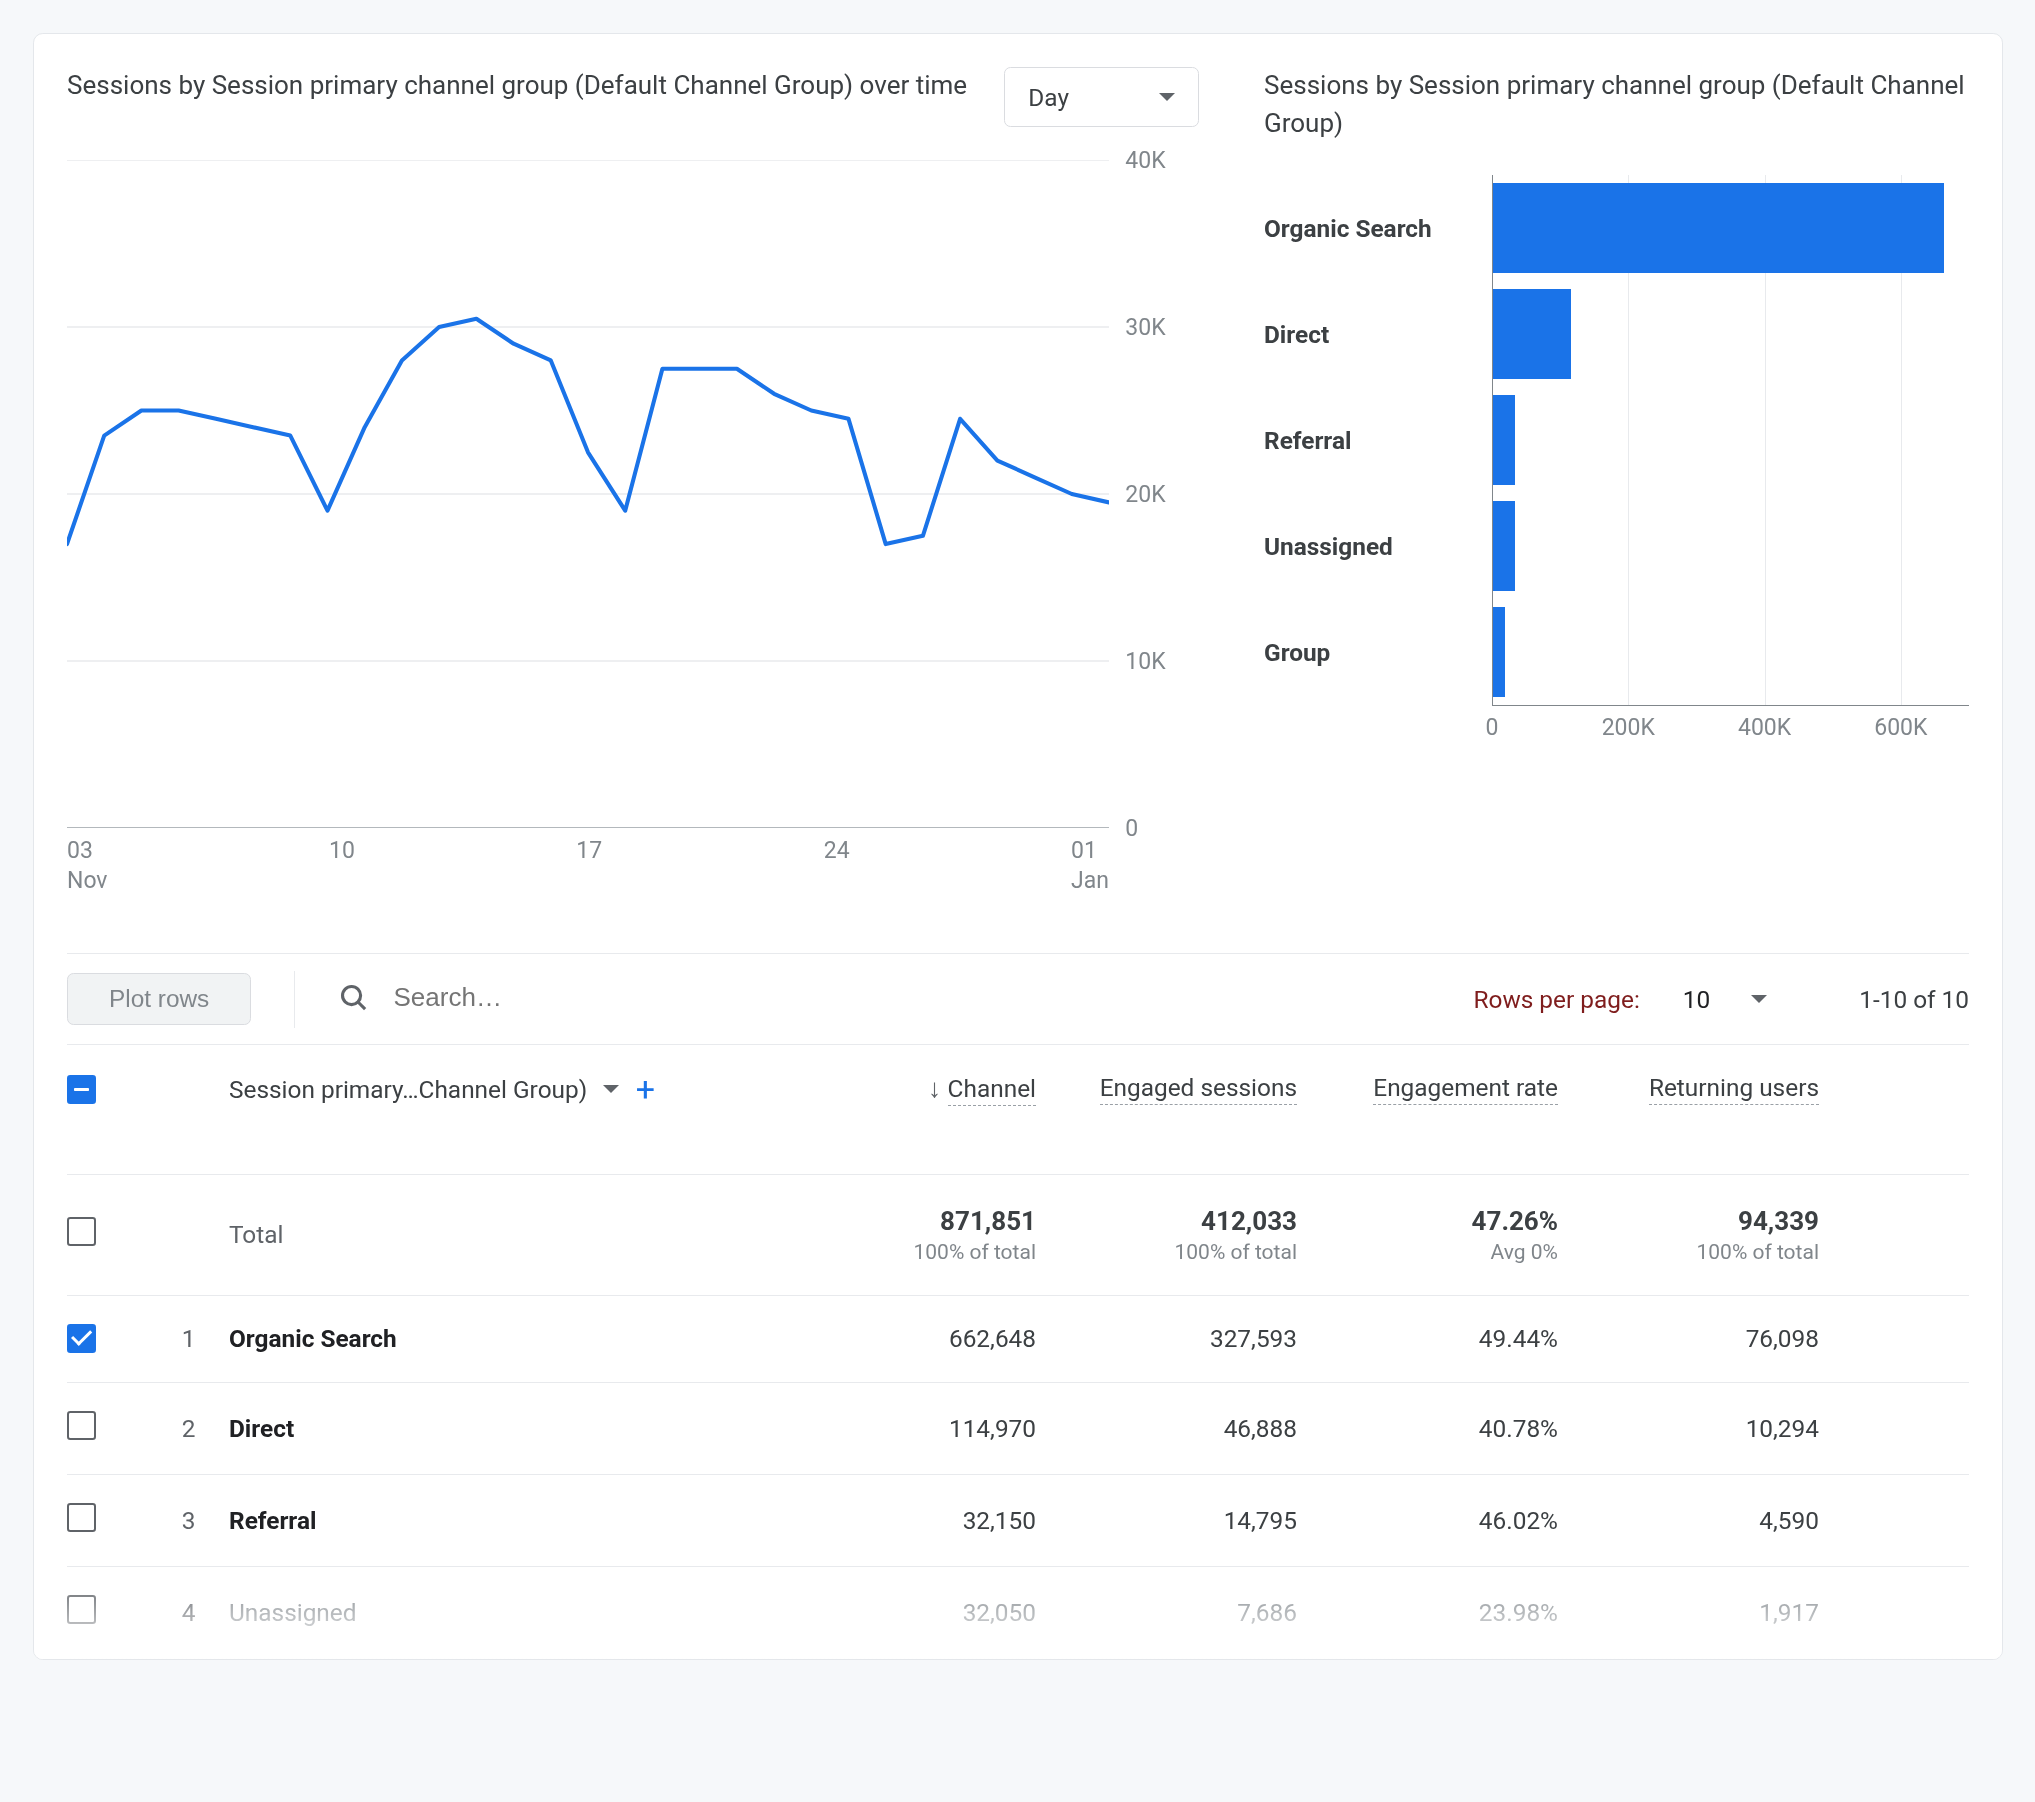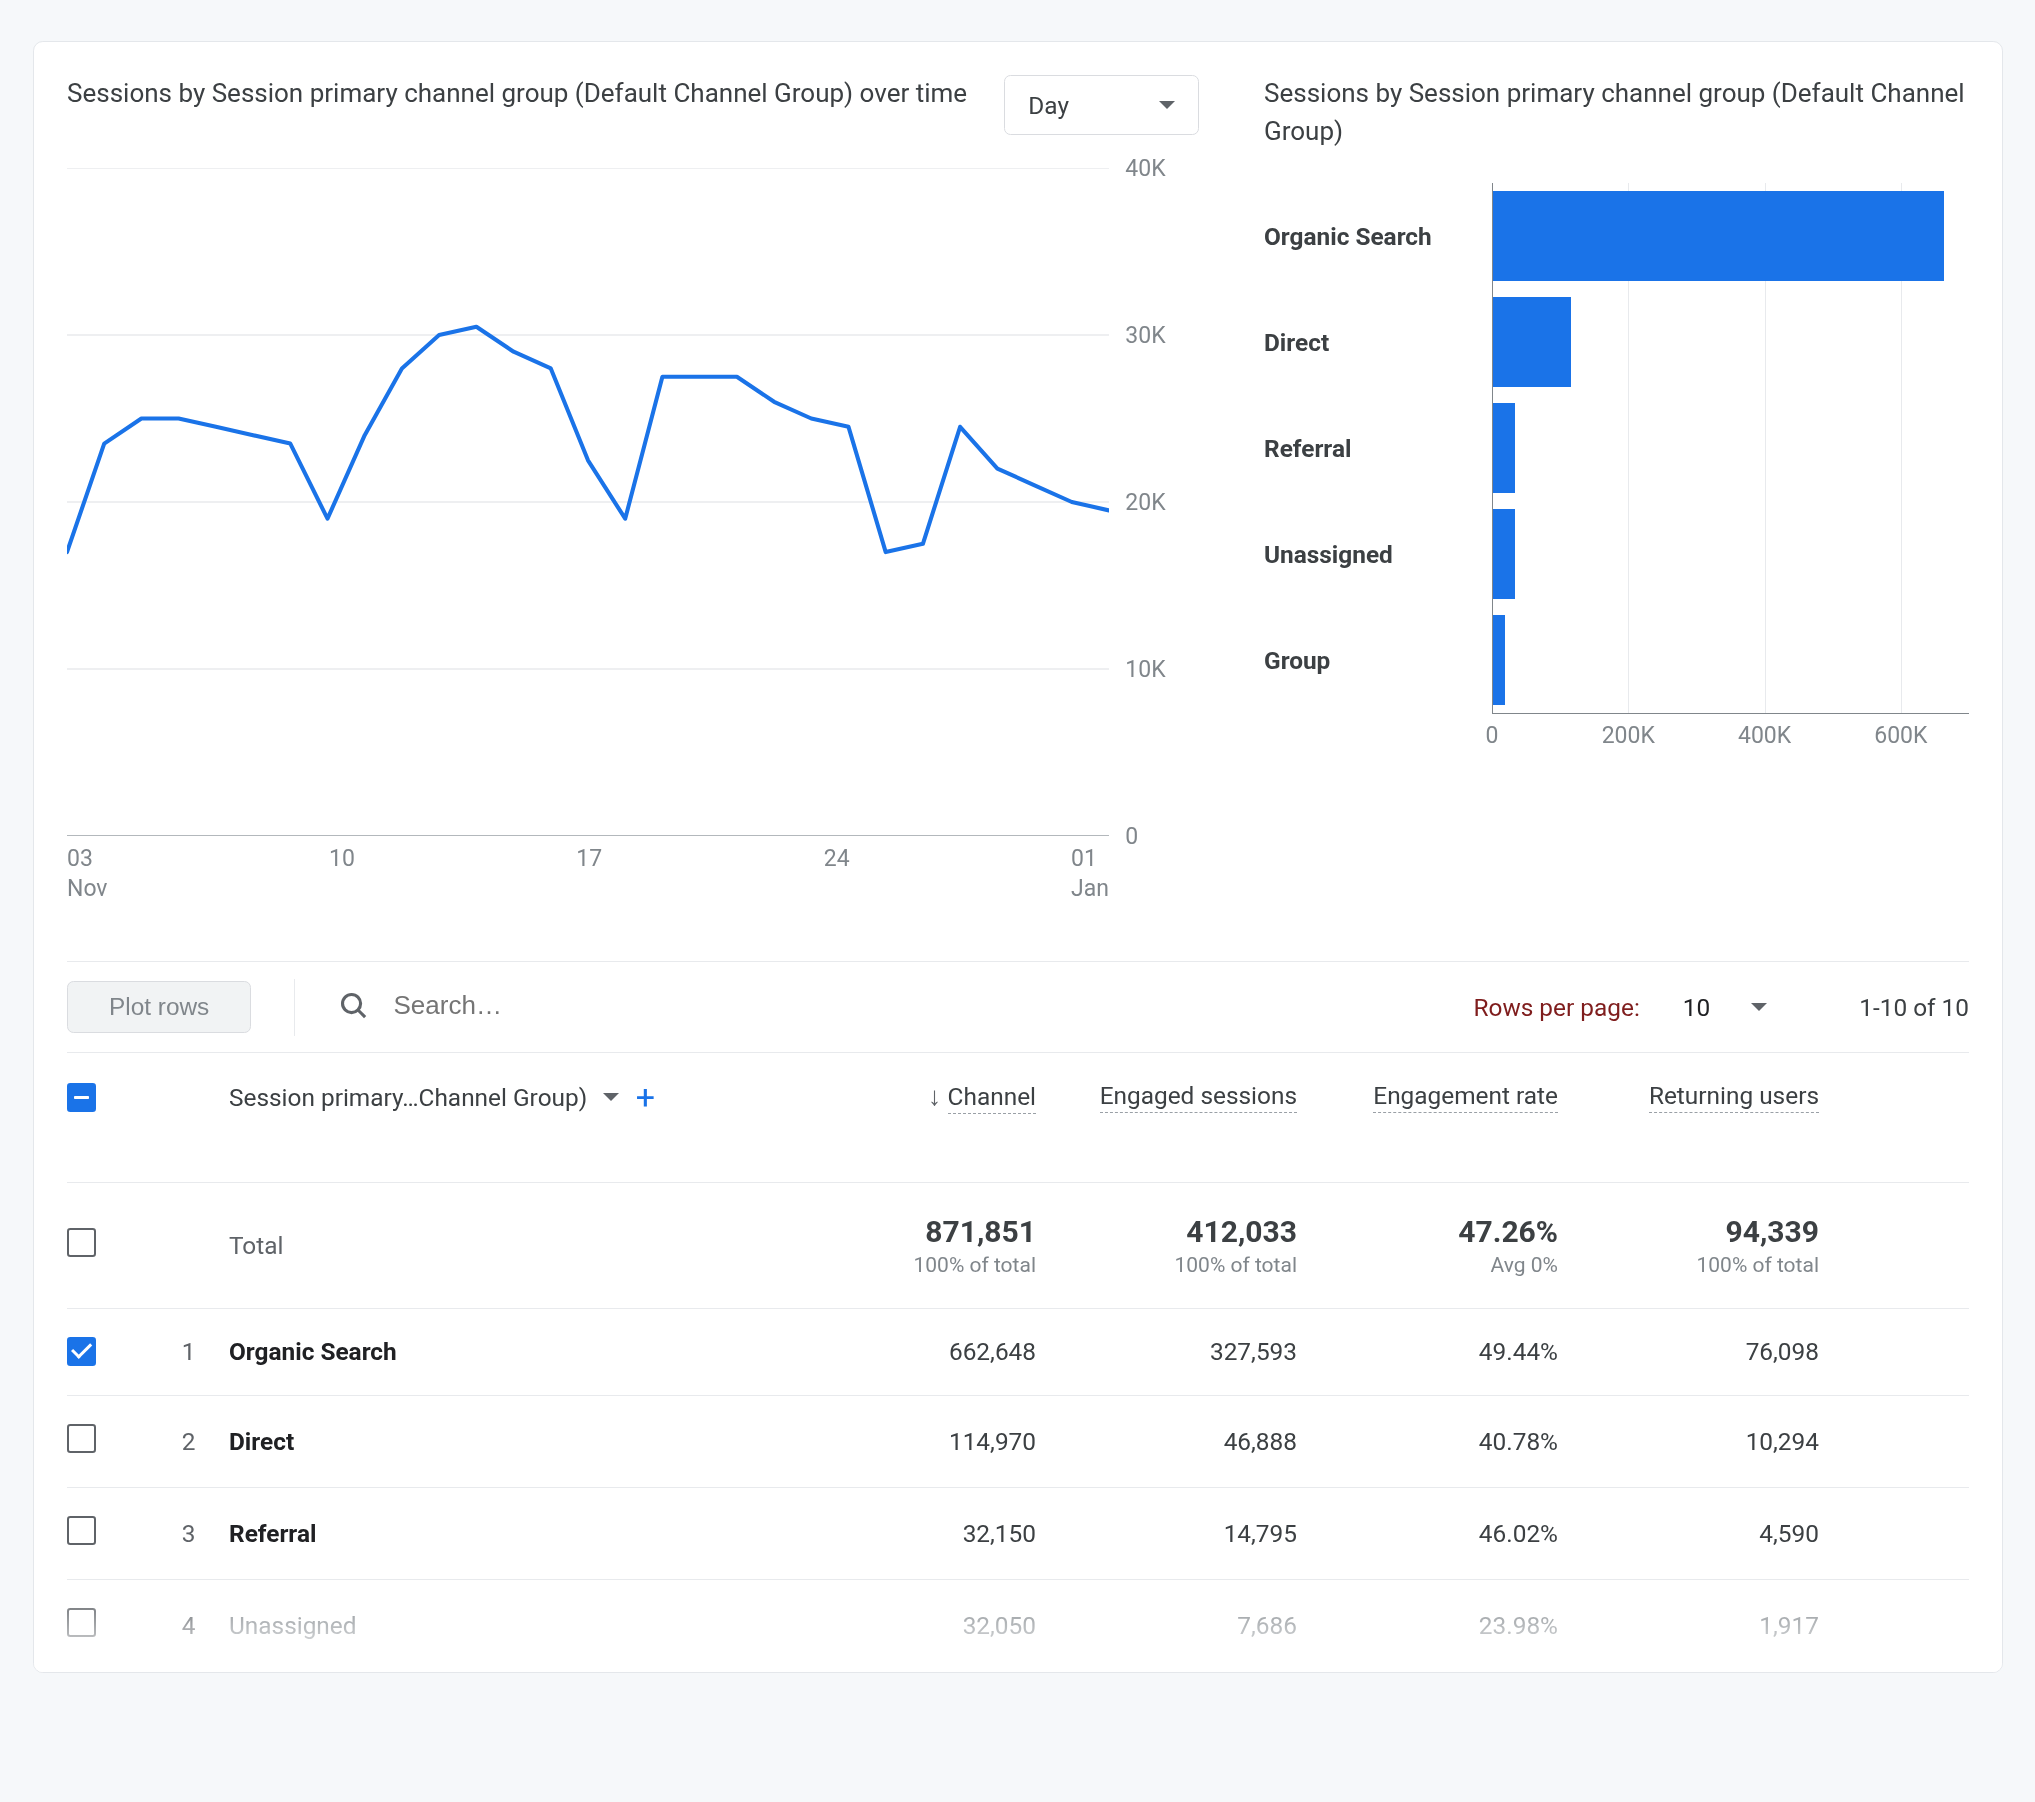--- a/index.html
+++ b/index.html
@@ -8,21 +8,21 @@
       background: #f6f8fa;
       padding: 33px;
       color: #202124;
     }
     .card {
       background: #fff;
       border: 0.8px solid #e4e7eb;
       border-radius: 9.8px;
       padding: 33px 33px 0 33px;
       width: 1970px;
-      margin: 8px auto;
+      margin: 0 auto;
       position: relative;
       overflow: hidden;
     }
     .top {
       display: flex;
       gap: 65px;
       margin-bottom: 57px;
     }
     .left-top { flex: 1.4; }
     .right-top { flex: 1; }
@@ -211,21 +211,21 @@
       border-bottom: 0.8px solid #e8eaed;
       font-size: 24.4px;
     }
     .table-row.total { padding: 31px 0; }
     .row-idx { text-align: center; color: #5f6368; }
     .row-name { font-weight: 700; color: #202124; }
     .row-name.muted { color: #80868b; font-weight: 400; }
     .row-name.total-lbl { font-weight: 400; color: #5f6368; }
     .cell { text-align: right; color: #3c4043; }
     .cell.muted { color: #80868b; }
-    .cell .big { font-weight: 700; font-size: 30px; display: block; }
+    .cell .big { font-weight: 700; font-size: 26px; display: block; }
     .cell .sub { font-size: 21px; color: #80868b; margin-top: 3.3px; display: block; }
     .fade {
       position: absolute; left: 0; right: 0; bottom: 0; height: 81px;
       background: linear-gradient(to bottom, rgba(255,255,255,0), #fff);
       pointer-events: none;
     }
   </style>
 </head>
 <body>
 

